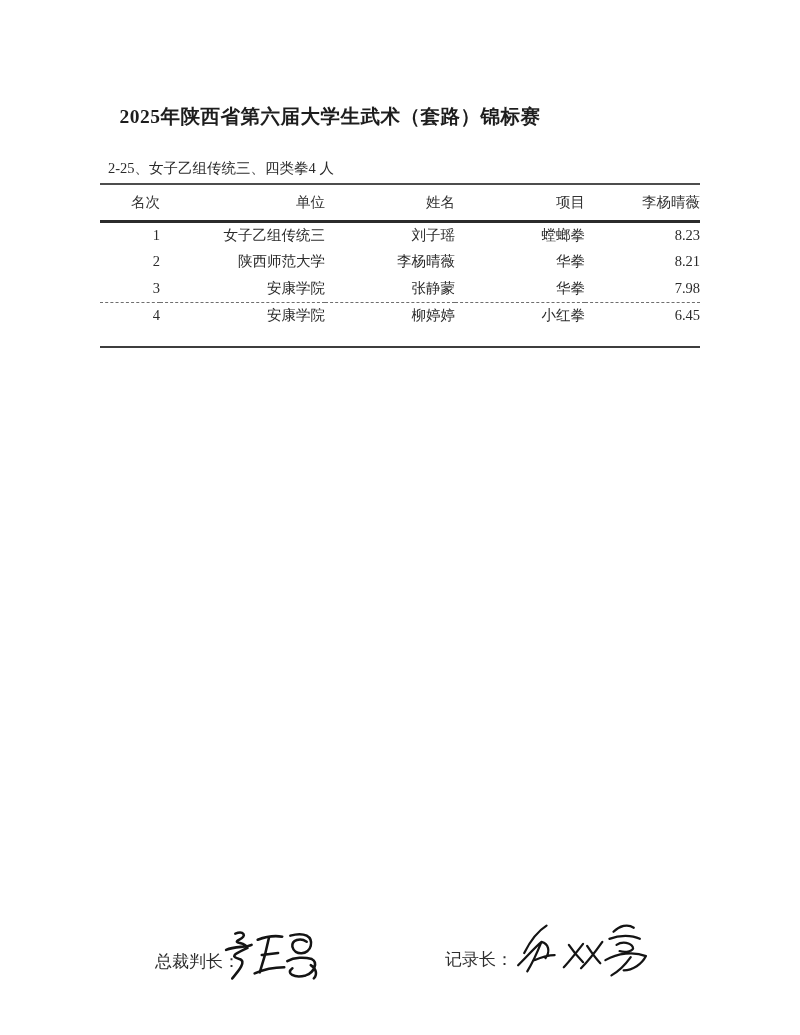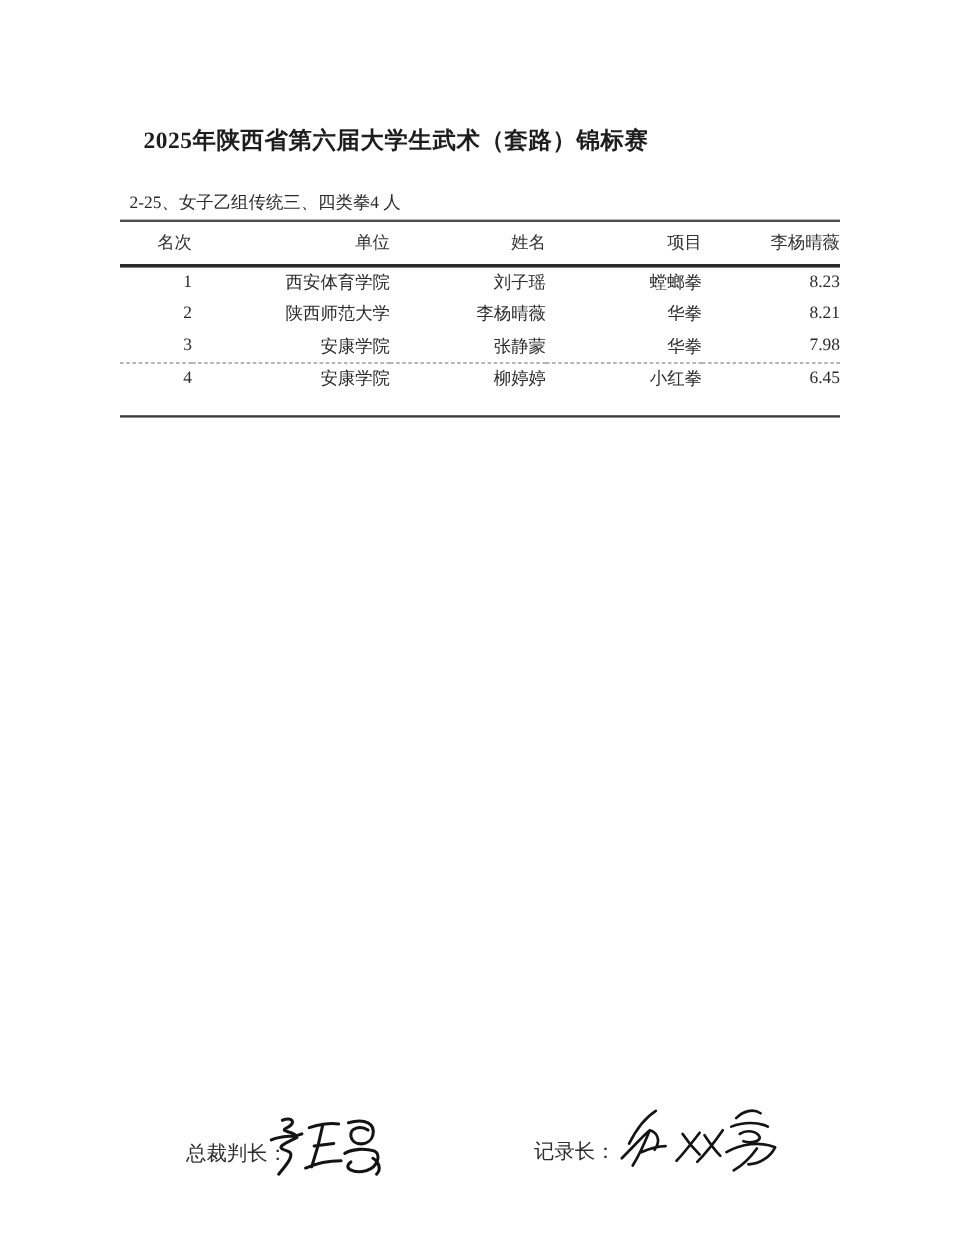--- a/index.html
+++ b/index.html
@@ -102,21 +102,21 @@
         <th>名次</th>
         <th>单位</th>
         <th>姓名</th>
         <th>项目</th>
         <th>李杨晴薇</th>
       </tr>
     </thead>
     <tbody>
       <tr>
         <td>1</td>
-        <td>西安体育学院</td>
+        <td>女子乙组传统三</td>
         <td>刘子瑶</td>
         <td>螳螂拳</td>
         <td>8.23</td>
       </tr>
       <tr>
         <td>2</td>
         <td>陕西师范大学</td>
         <td>李杨晴薇</td>
         <td>华拳</td>
         <td>8.21</td>

